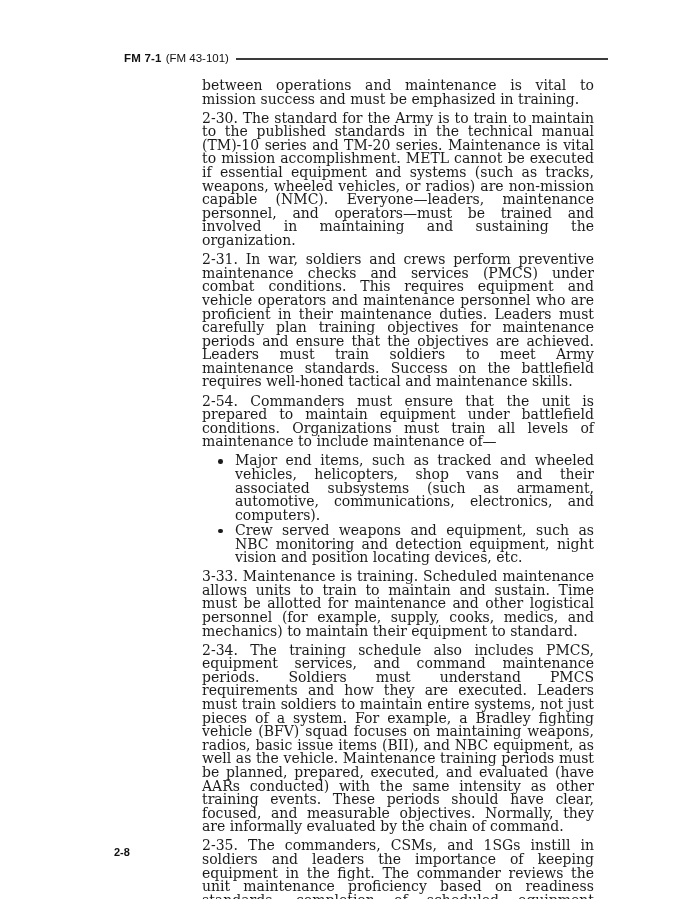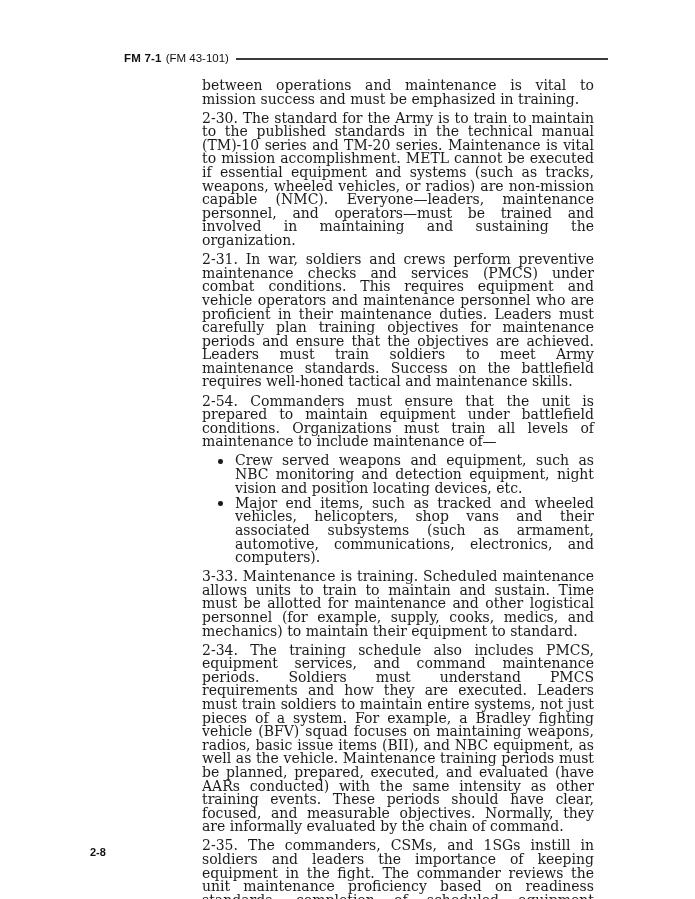--- a/index.html
+++ b/index.html
@@ -62,21 +62,21 @@
     left: -17px;
     top: 4.6px;
     width: 4.6px;
     height: 4.6px;
     border-radius: 50%;
     background: #1b1b1b;
   }
   
   .page-footer {
     position: absolute;
-    left: 90px;
+    left: 114px;
     top: 846px;
     font-family: "Liberation Sans", sans-serif;
     font-size: 11px;
     font-weight: bold;
     color: #111111;
   }
 </style>
 </head>
 <body>
 
@@ -90,25 +90,25 @@
 
   <main class="body-column">
     <p>between operations and maintenance is vital to mission success and must be emphasized in training.</p>
     <p>2-30. The standard for the Army is to train to maintain to the published standards in the technical manual (TM)-10 series and TM-20 series. Maintenance is vital to mission accomplishment. METL cannot be executed if essential equipment and systems (such as tracks, weapons, wheeled vehicles, or radios) are non-mission capable (NMC). Everyone—leaders, maintenance personnel, and operators—must be trained and involved in maintaining and sustaining the organization.</p>
     <p>2-31. In war, soldiers and crews perform preventive maintenance checks and services (PMCS) under combat conditions. This requires equipment and vehicle operators and maintenance personnel who are proficient in their maintenance duties. Leaders must carefully plan training objectives for maintenance periods and ensure that the objectives are achieved. Leaders must train soldiers to meet Army maintenance standards. Success on the battlefield requires well-honed tactical and maintenance skills.</p>
     <p>2-54. Commanders must ensure that the unit is prepared to maintain equipment under battlefield conditions. Organizations must train all levels of maintenance to include maintenance of—</p>
 
     <ul class="bullet-list">
       <li>
         <span class="dot"></span>
-        <span>Crew served weapons and equipment, such as NBC monitoring and detection equipment, night vision and position locating devices, etc.</span>
+        <span>Major end items, such as tracked and wheeled vehicles, helicopters, shop vans and their associated subsystems (such as armament, automotive, communications, electronics, and computers).</span>
       </li>
       <li>
         <span class="dot"></span>
-        <span>Major end items, such as tracked and wheeled vehicles, helicopters, shop vans and their associated subsystems (such as armament, automotive, communications, electronics, and computers).</span>
+        <span>Crew served weapons and equipment, such as NBC monitoring and detection equipment, night vision and position locating devices, etc.</span>
       </li>
     </ul>
 
     <p>3-33. Maintenance is training. Scheduled maintenance allows units to train to maintain and sustain. Time must be allotted for maintenance and other logistical personnel (for example, supply, cooks, medics, and mechanics) to maintain their equipment to standard.</p>
     <p>2-34. The training schedule also includes PMCS, equipment services, and command maintenance periods. Soldiers must understand PMCS requirements and how they are executed. Leaders must train soldiers to maintain entire systems, not just pieces of a system. For example, a Bradley fighting vehicle (BFV) squad focuses on maintaining weapons, radios, basic issue items (BII), and NBC equipment, as well as the vehicle. Maintenance training periods must be planned, prepared, executed, and evaluated (have AARs conducted) with the same intensity as other training events. These periods should have clear, focused, and measurable objectives. Normally, they are informally evaluated by the chain of command.</p>
     <p>2-35. The commanders, CSMs, and 1SGs instill in soldiers and leaders the importance of keeping equipment in the fight. The commander reviews the unit maintenance proficiency based on readiness standards, completion of scheduled equipment services, and identified training weaknesses. The commander adjusts the emphasis of the unit’s</p>
   </main>
 
   <footer class="page-footer">
     <span>2-8</span>

